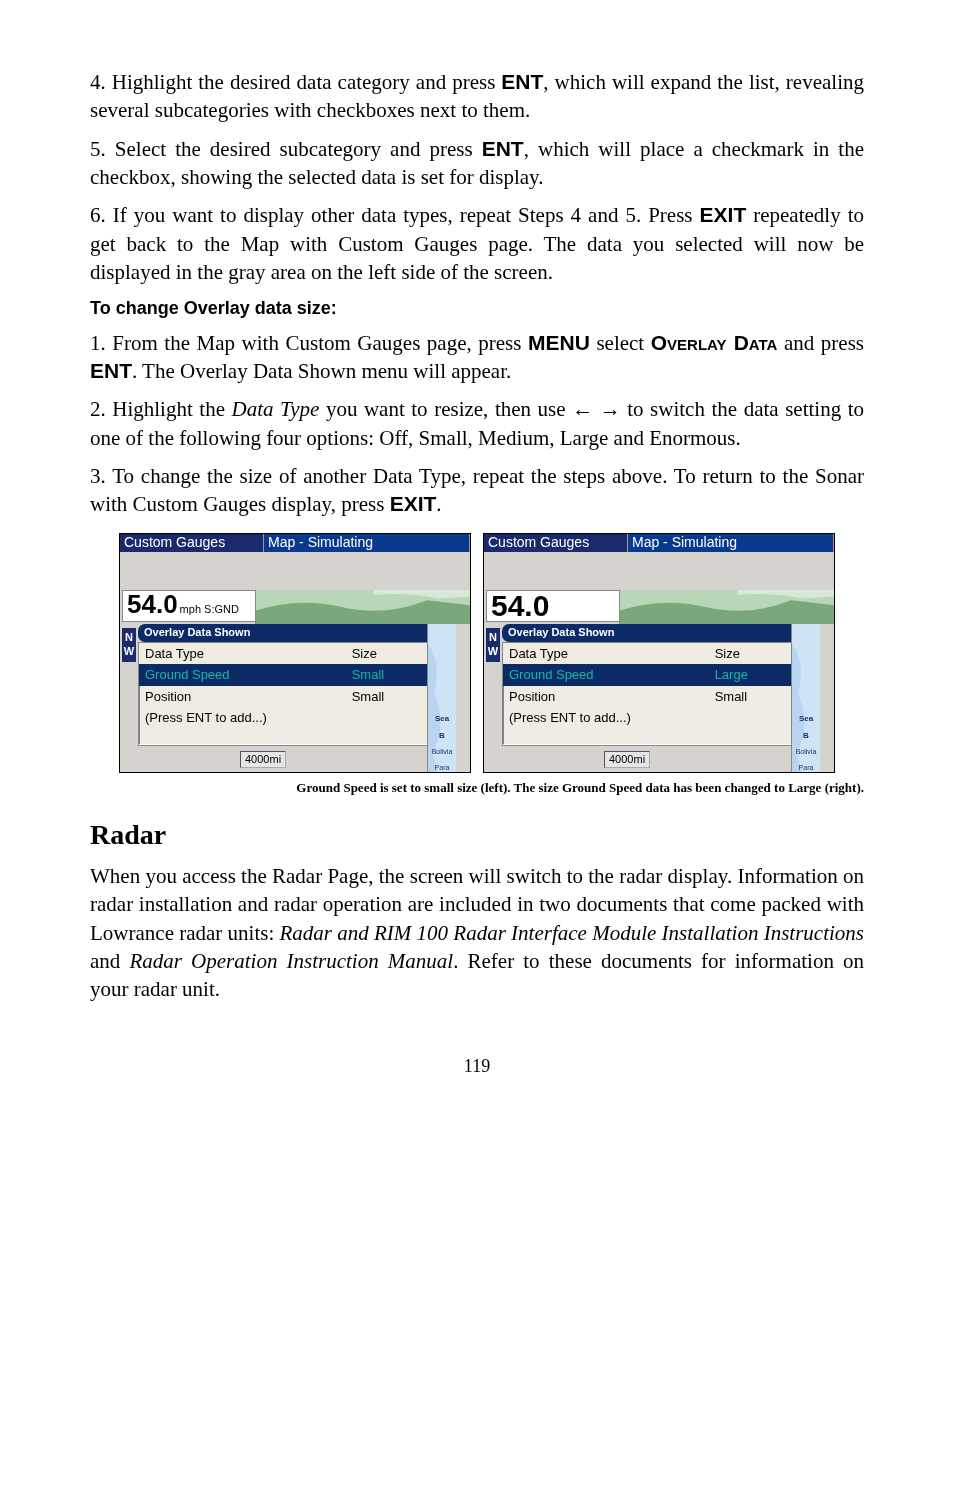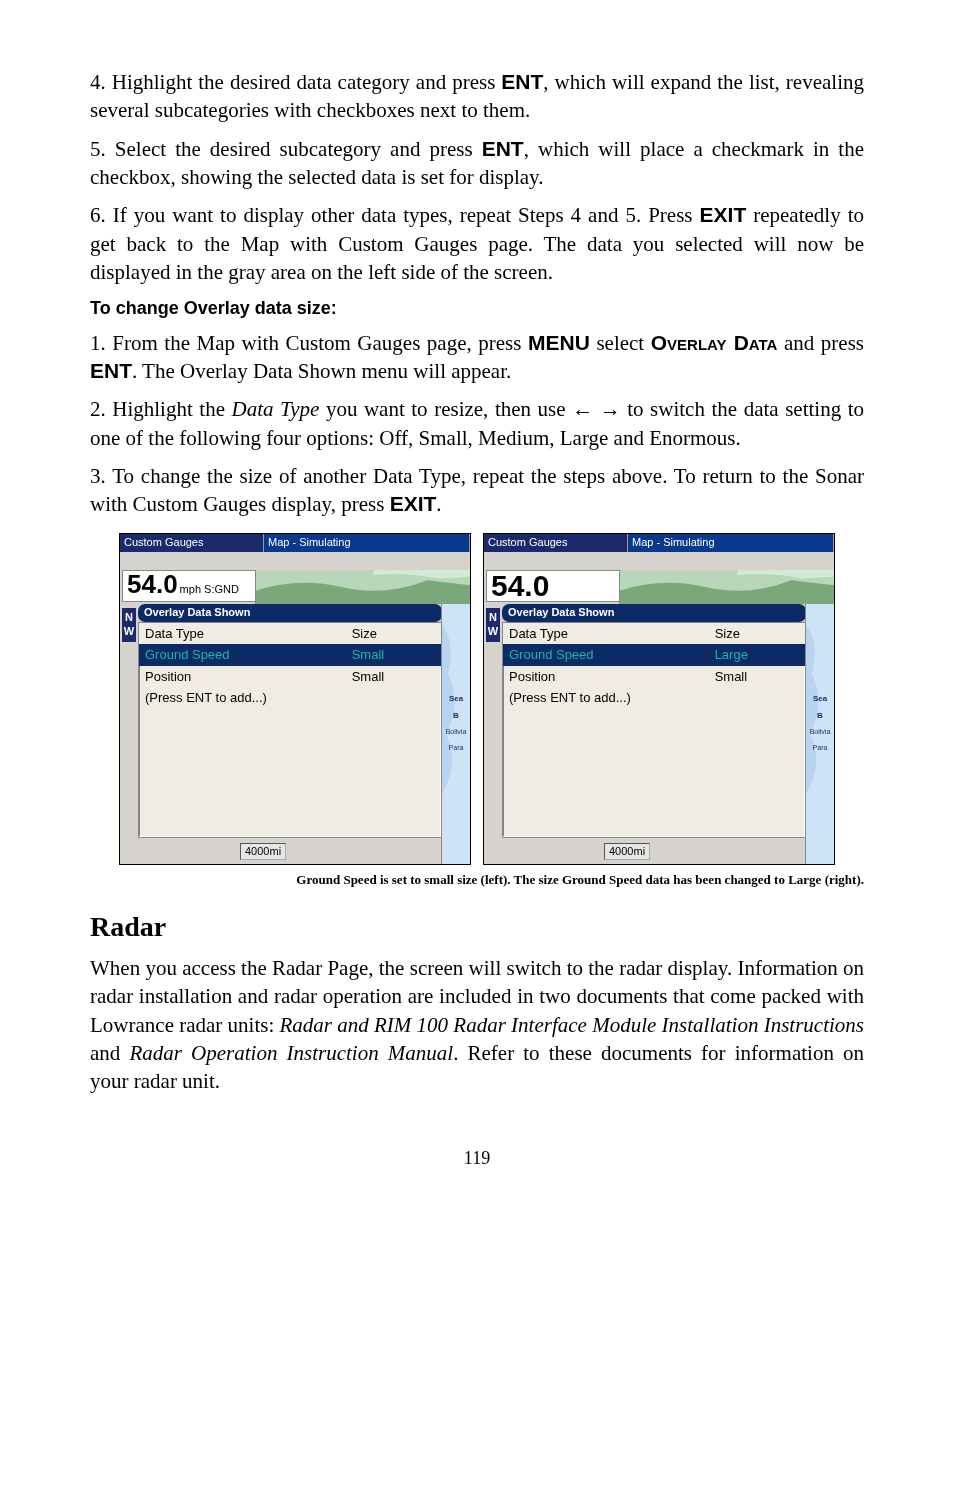--- a/index.html
+++ b/index.html
@@ -42,21 +42,21 @@
   .titlebar {
     display: flex;
     height: 18px;
   }
   .t-seg {
     height: 100%;
     display: flex;
     align-items: center;
     padding: 0 4px;
     color: #fff;
-    font-size: 11px;
+    font-size: 14px;
     background: #1a2a6c;
     border-right: 1px solid #999;
     white-space: nowrap;
   }
   .t-seg.map { background: #08398c; flex: 1; }
 
   .readout {
     position: absolute;
     top: 18px;
     left: 2px;
@@ -141,26 +141,26 @@
     padding: 2px 6px;
   }
   .ptable td {
     padding: 2px 6px;
   }
   .hdrrow { font-family: Tahoma, sans-serif; }
   .selrow td {
     background: #0b2a66;
     color: #14b8a6;
   }
-  .shot-inner { position: relative; height: 312px; }
+  .shot-inner { position: relative; height: 200px; margin-top: 20px; }
 
   .mapside {
     position: absolute;
     top: 52px;
-    right: 0;
+    right: 14px;
     width: 28px;
     bottom: 0;
     background: #cfe3f7;
     border-left: 1px solid #888;
     overflow: hidden;
     font-size: 8px;
     color: #333;
     text-align: center;
   }
   .mapside div { margin-top: 6px; }

